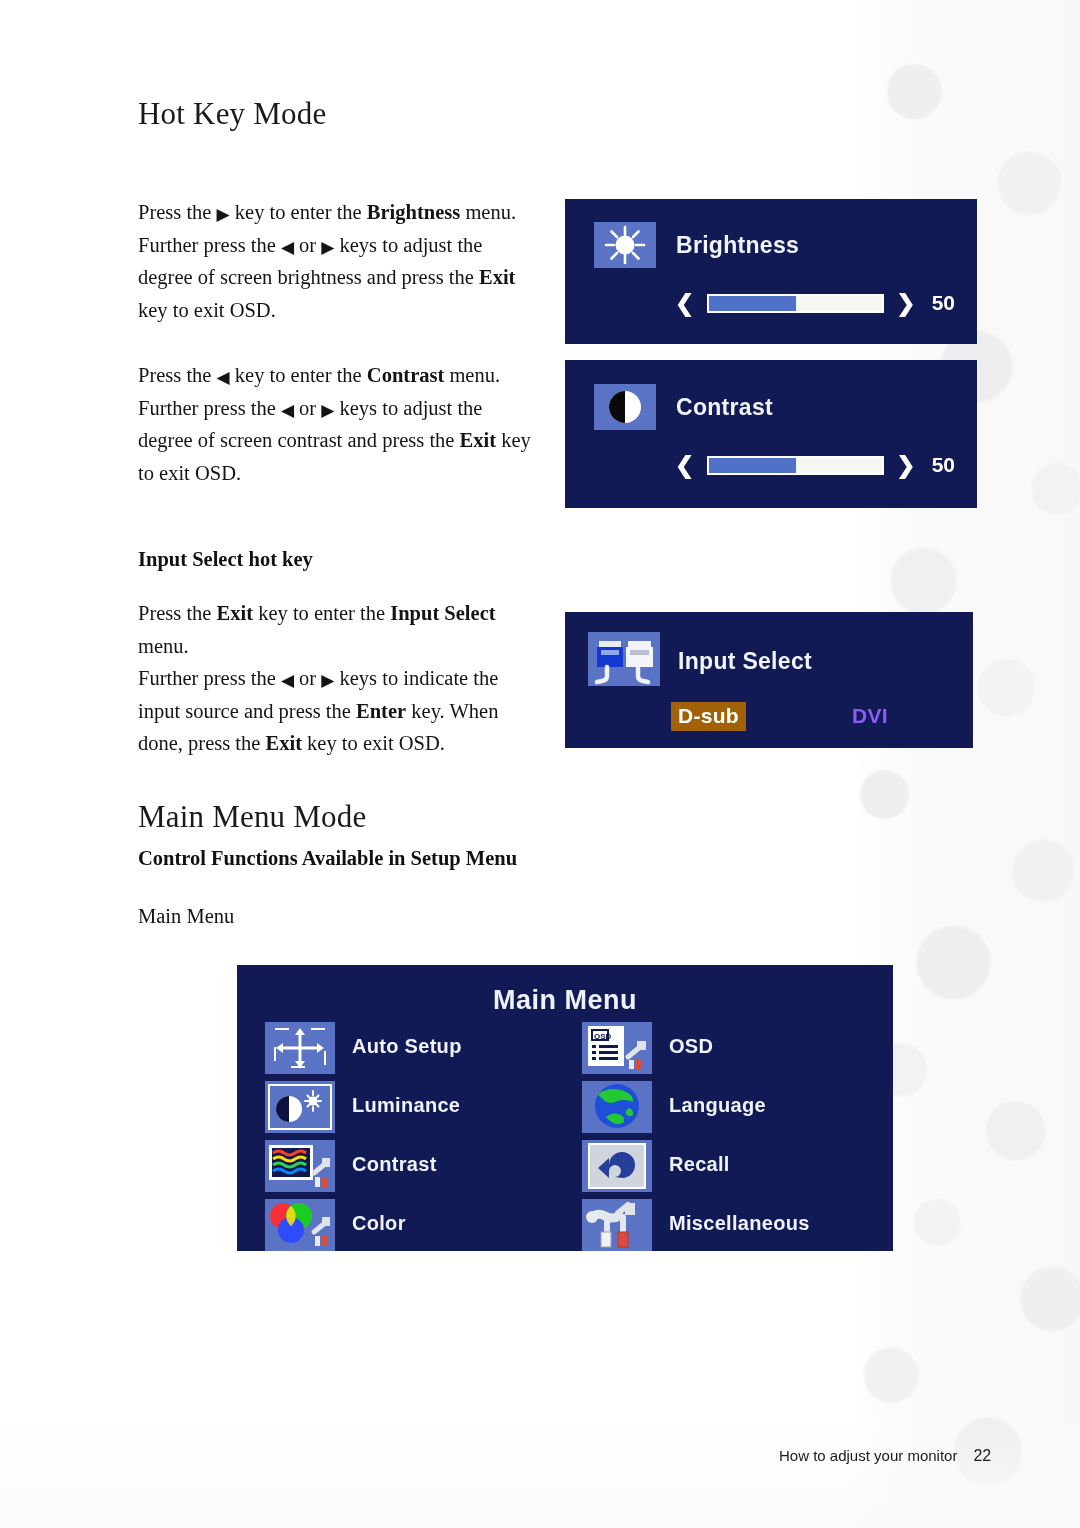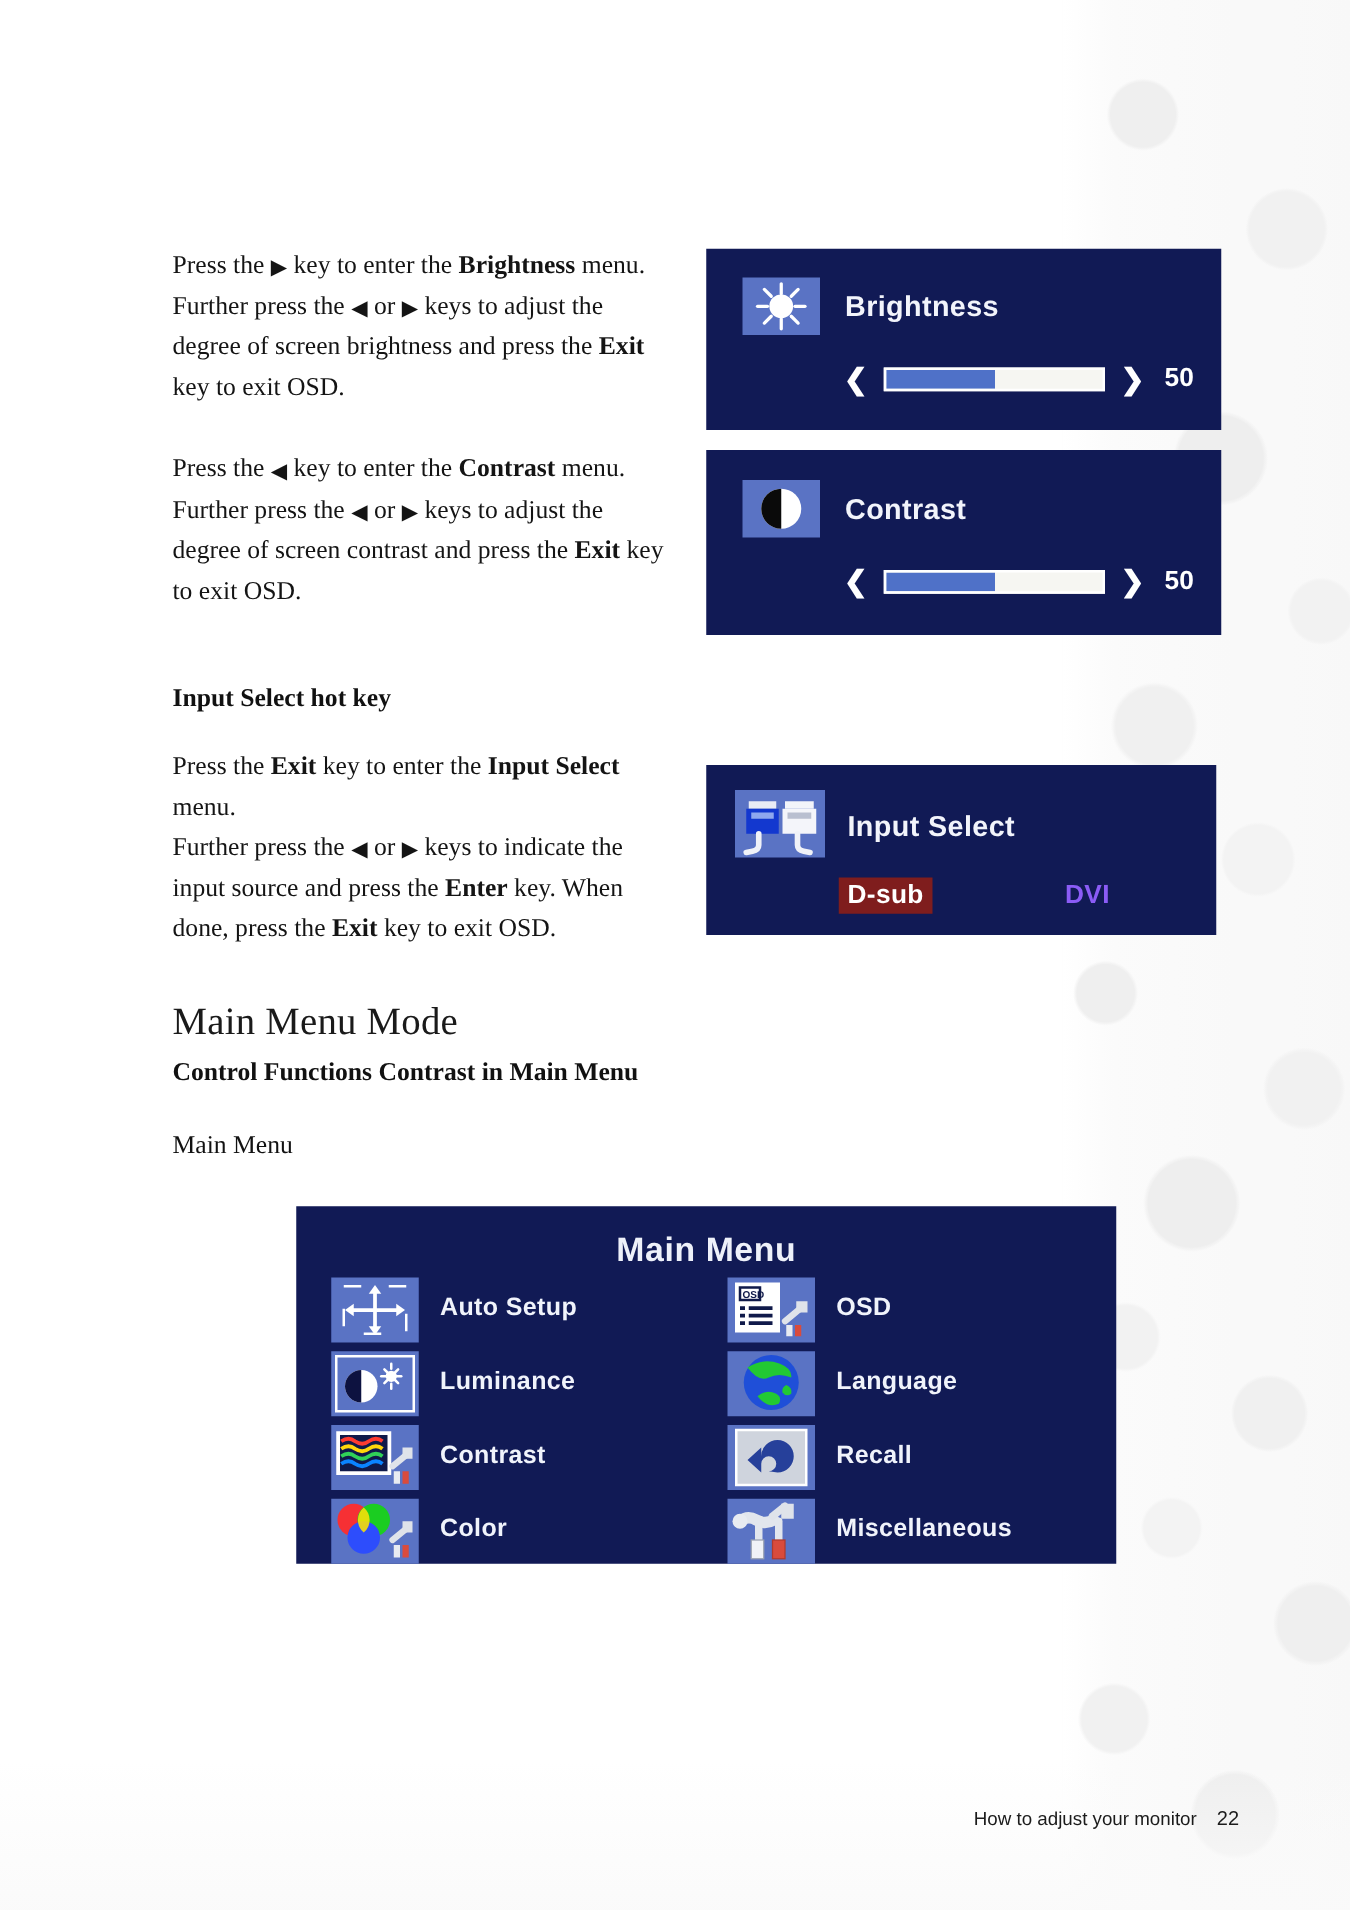--- a/index.html
+++ b/index.html
@@ -93,37 +93,38 @@
 
   .mm-title{
     position:absolute;color:#eef1fa;font-family:"Liberation Sans",sans-serif;
     font-weight:700;font-size:27px;letter-spacing:.5px;
   }
   .mm-item-label{
     position:absolute;color:#f0f3fb;font-family:"Liberation Sans",sans-serif;
     font-weight:700;font-size:20px;letter-spacing:.3px;
   }
   .hl{
-    position:absolute;background:#7f1d1d;color:#ffffff;
+    position:absolute;background:#a16207;color:#ffffff;
     font-family:"Liberation Sans",sans-serif;font-weight:700;font-size:21px;
     padding:2px 7px 3px 7px;letter-spacing:.3px;
   }
   .plain-opt{
     position:absolute;color:#8b5cf6;font-family:"Liberation Sans",sans-serif;
     font-weight:700;font-size:21px;letter-spacing:.3px;
   }
 </style>
 </head>
 <body>
 
 <div id="texture"></div>
 <div id="texture-bottom"></div>
 
 <div id="content">
 
+  <div class="h1" style="left:138px;top:96px;">Hot Key Mode</div>
 
 
   <div class="para" style="left:138px;top:196px;">
     <span>Press the </span><span class="tri">▶</span><span> key to enter the </span><b>Brightness</b><span> menu.</span><br>
     <span>Further press the </span><span class="tri">◀</span><span> or </span><span class="tri">▶</span><span> keys to adjust the</span><br>
     <span>degree of screen brightness and press the </span><b>Exit</b><br>
     <span>key to exit OSD.</span>
   </div>
 
   <div class="para" style="left:138px;top:359px;">
@@ -212,21 +213,21 @@
     </div>
 
     <div class="osd-label" style="left:113px;top:36px;font-size:23px;">Input Select</div>
 
     <div class="hl" style="left:106px;top:90px;">D-sub</div>
     <div class="plain-opt" style="left:287px;top:92px;">DVI</div>
   </div>
 
   <div class="h1" style="left:138px;top:799px;">Main Menu Mode</div>
 
-  <div class="h2" style="left:138px;top:847px;">Control Functions Contrast in Main Menu</div>
+  <div class="h2" style="left:138px;top:847px;">Control Functions Available in Setup Menu</div>
 
   <div class="h2n" style="left:138px;top:905px;">Main Menu</div>
 
   <div class="osd" style="left:237px;top:965px;width:656px;height:286px;">
 
     <div class="mm-title" style="left:0;top:20px;width:656px;text-align:center;">Main Menu</div>
 
     <div class="iconbox" style="left:28px;top:57px;width:70px;height:52px;">
       <svg width="70" height="52" viewBox="0 0 70 52">
         <rect x="10" y="7" width="50" height="38" fill="none" stroke="#ffffff" stroke-width="2" stroke-dasharray="14 22"></rect>

